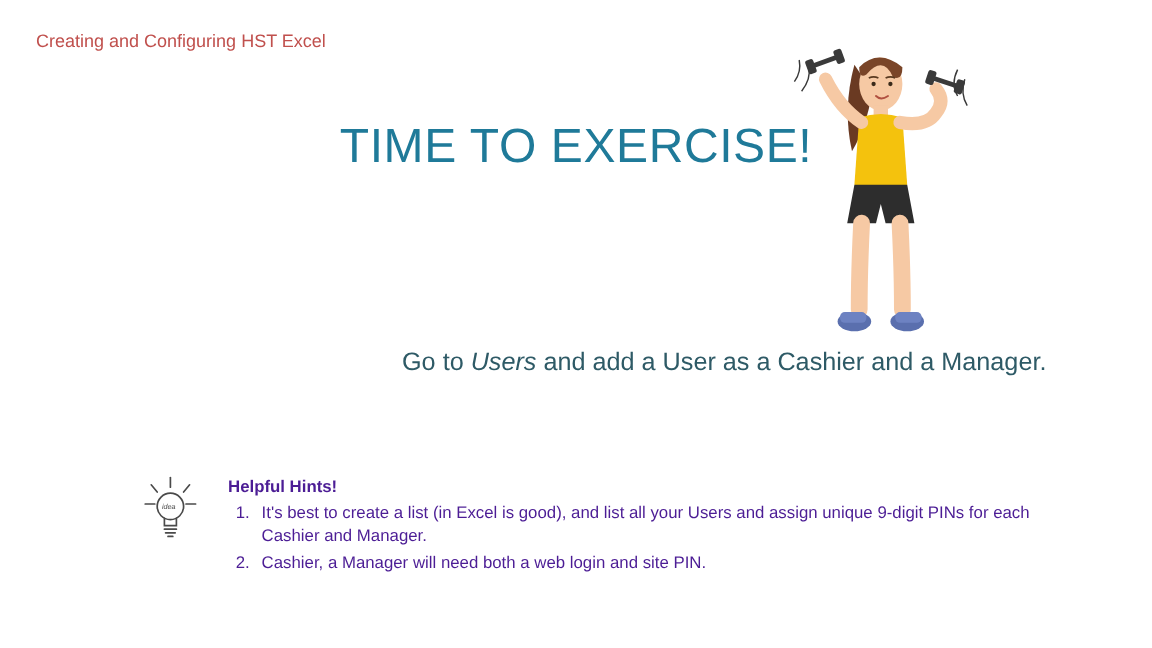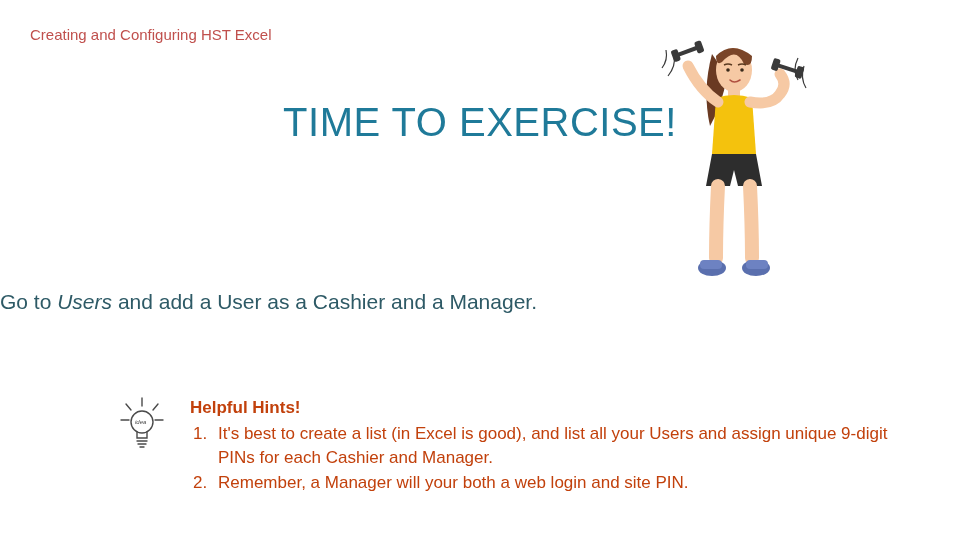--- a/index.html
+++ b/index.html
@@ -30,39 +30,39 @@
     font-size: 40px;
     font-weight: 400;
     color: #1f7a99;
     letter-spacing: 0.5px;
   }
   .instruction {
     position: absolute;
     top: 290px;
     left: 0;
     width: 872px;
-    text-align: left;
+    text-align: right;
     font-size: 21px;
     color: #2e5a66;
     font-weight: 400;
   }
   .instruction .lead {
     color: #2e5a66;
   }
   .instruction .italic {
     font-style: italic;
   }
   .hints {
     position: absolute;
     top: 396px;
     left: 190px;
     width: 720px;
-    font-size: 17px;
+    font-size: 14px;
     line-height: 1.4;
-    color: #c2410c;
+    color: #4c1d95;
   }
   .hints .heading {
     font-weight: 600;
     margin-bottom: 2px;
   }
   .hints ol {
     margin: 0;
     padding-left: 22px;
   }
   .hints li {
@@ -125,21 +125,21 @@
     <line x1="19" y1="45" x2="29" y2="45"></line>
     <line x1="20" y1="48" x2="28" y2="48"></line>
     <line x1="22" y1="51" x2="26" y2="51"></line>
   </svg>
 </div>
 
 <div class="hints">
   <div class="heading">Helpful Hints!</div>
   <ol>
     <li>It's best to create a list (in Excel is good), and list all your Users and assign unique 9-digit PINs for each Cashier and Manager.</li>
-    <li>Remember, a Manager will your both a web login and site PIN.</li>
+    <li>Cashier, a Manager will need both a web login and site PIN.</li>
   </ol>
 </div>
 
 <div class="figure">
   <svg viewBox="0 0 160 250">
 
     <path d="M60 18 Q50 55 58 90 Q70 70 75 40 Z" fill="#6a3a22"></path>
 
     <ellipse cx="82" cy="34" rx="18" ry="22" fill="#f6c9a4"></ellipse>
 

